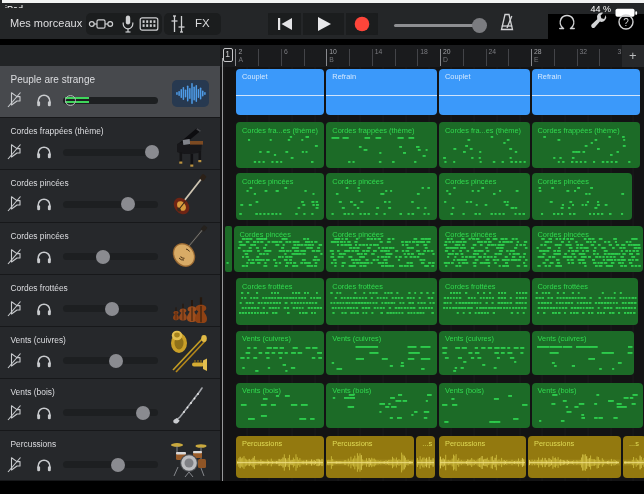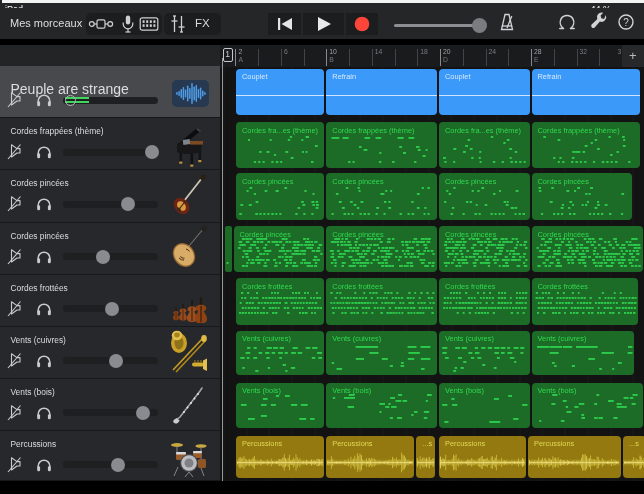--- a/index.html
+++ b/index.html
@@ -12,21 +12,21 @@
           <path d="M6 8.6 L3.6 6.2 A3.4 3.4 0 0 1 8.4 6.2 Z" fill="#fff"></path>
           <path d="M2.4 5 A5.1 5.1 0 0 1 9.6 5 L8.5 3.9 A3.5 3.5 0 0 0 3.5 3.9 Z" fill="#fff" opacity="0.95"></path>
           <path d="M0.6 3.2 A7.6 7.6 0 0 1 11.4 3.2 L10.3 2.1 A6 6 0 0 0 1.7 2.1 Z" fill="#fff" opacity="0.95"></path>
         </svg></div>
       <div style="position:absolute;right:33px;top:3.5px;font-size:9px;color:#fff">44 %</div>
       <div style="position:absolute;right:6px;top:3.5px"><svg width="23" height="10" viewBox="0 0 23 10">
           <rect x="0.5" y="0.8" width="19" height="8" rx="1.8" fill="#fff"></rect>
           <rect x="20.3" y="3.2" width="1.8" height="3.6" rx="0.9" fill="#fff"></rect>
         </svg></div>
     </div>
-  <div style="position:absolute;left:0;top:8px;width:644px;height:31px;background:#242628">
+  <div style="position:absolute;left:0;top:8px;width:548px;height:31px;background:#242628">
       <div style="position:absolute;left:10px;top:9px;font-size:11px;color:#dfdfe1">Mes morceaux</div>
       <div style="position:absolute;left:86px;top:5px;width:76px;height:22px;background:#1b1d1e;border-radius:5px">
         <div style="position:absolute;left:2px;top:0"><svg width="26" height="22" viewBox="0 0 26 22">
             <g stroke="#cfd0d2" stroke-width="1.2" fill="none">
               <circle cx="3.8" cy="11" r="2.4"></circle>
               <circle cx="22.2" cy="11" r="2.4"></circle>
               <rect x="9" y="6.8" width="8" height="8.4" rx="1.5"></rect>
               <line x1="6.2" y1="11" x2="9" y2="11"></line>
               <line x1="17" y1="11" x2="19.8" y2="11"></line>
             </g>
@@ -1756,21 +1756,21 @@
     <div style="position:absolute;left:623.0px;top:435.5px;width:23.0px;height:42.8px;background:#93790f;border-radius:4px;overflow:hidden">
       <svg width="23" height="43" viewBox="0 0 23 43" style="position:absolute;left:0;top:0">
         <rect x="0" y="23.5" width="23" height="6" fill="#ab9526" opacity="0.5"></rect>
         <path d="M1.5 25.1V27.9M4.1 25.1V27.9M5.4 25.1V27.9M6.7 25.1V27.9M8.0 25.0V28.0M9.3 23.9V29.1M10.6 21.0V32.0M11.9 24.5V28.5M13.2 22.2V30.8M14.5 23.8V29.2M18.4 20.9V32.1M19.7 24.1V28.9M21.0 22.1V30.9" stroke="#cdbb3c" stroke-width="0.9" fill="none"></path>
         <path d="M2.8 24.9V28.1M15.8 24.5V28.5M17.1 19.6V33.4" stroke="#e4d45a" stroke-width="0.9" fill="none"></path>
         <rect x="1" y="25.9" width="21" height="1.3" fill="#ecdc80" opacity="0.85"></rect>
       </svg>
       <div style="position:absolute;left:6px;top:3.5px;font-size:7.4px;white-space:nowrap;color:#dfdb55">...s</div>
     </div>
   <div style="position:absolute;left:0;top:66.0px;width:220px;height:52.00px;background:#47494d;border-bottom:1px solid #17181a;box-sizing:border-box">
-      <div style="position:absolute;left:10.5px;top:15px;font-size:14px;color:#dcdde0;white-space:nowrap">Peuple are strange</div>
+      <div style="position:absolute;left:10.5px;top:8px;font-size:10px;color:#dcdde0;white-space:nowrap">Peuple are strange</div>
       <svg width="14" height="17" viewBox="0 0 14 17" style="position:absolute;left:7px;top:25px">
         <path d="M13 5.6 H10 L4.5 1.8 V14 L10 10 H13 Z" fill="none" stroke="#c9cbce" stroke-width="1.1" stroke-linejoin="round"></path>
         <path d="M1 16 L13.5 1.5" stroke="#c9cbce" stroke-width="1.1"></path>
       </svg>
       <svg width="16" height="15" viewBox="0 0 16 15" style="position:absolute;left:36px;top:27px">
         <path d="M2.2 10.5 V8 A5.8 5.8 0 0 1 13.8 8 V10.5" fill="none" stroke="#c9cbce" stroke-width="1.5"></path>
         <rect x="1.2" y="8.3" width="2.9" height="5" rx="1.3" fill="#c9cbce"></rect>
         <rect x="11.9" y="8.3" width="2.9" height="5" rx="1.3" fill="#c9cbce"></rect>
       </svg>
       <div style="position:absolute;left:63px;top:30.5px;width:95px;height:7px;background:#1d1f21;border-radius:3.5px"></div>

